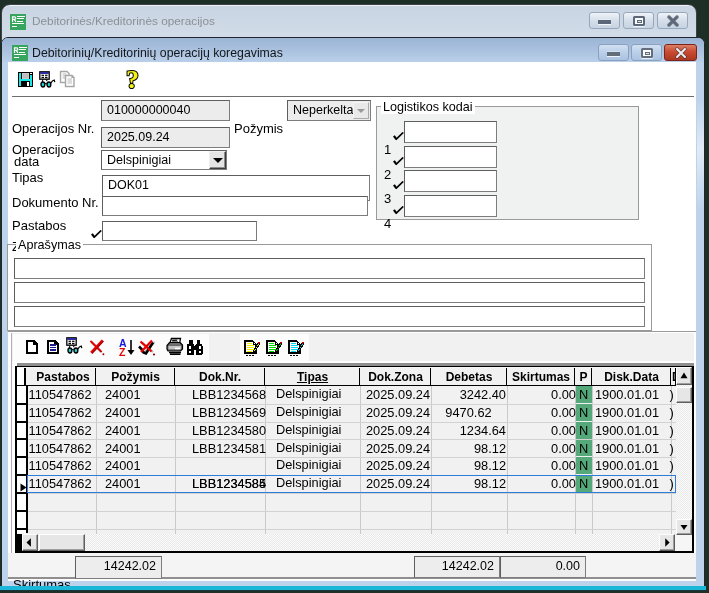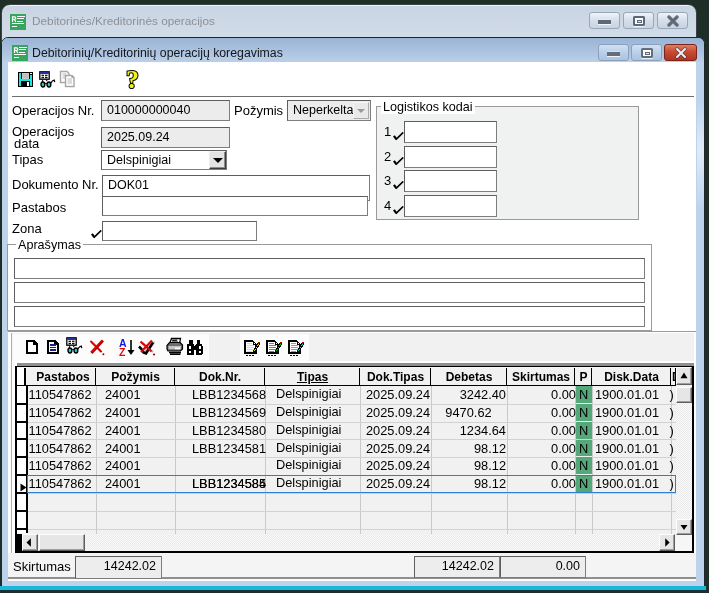--- a/index.html
+++ b/index.html
@@ -1,18 +1,18 @@
 <!DOCTYPE html>
 <html><head><meta charset="utf-8">
 <style>
 * { margin:0; padding:0; box-sizing:border-box; }
 html,body { width:709px; height:593px; overflow:hidden; }
 body { background:#1d2f26; font-family:"Liberation Sans", sans-serif; position:relative; }
 .abs { position:absolute; }
-.lbl { position:absolute; font-size:13px; color:#000; white-space:nowrap; line-height:14px; }
+.lbl { position:absolute; font-size:13px; color:#000; white-space:nowrap; line-height:14px;margin-top:18px; }
 .fld { position:absolute; font-size:12.5px; color:#000; line-height:15px;
   border:1px solid #7d7d7d; border-top-color:#5e5e5e; border-left-color:#5e5e5e;
   background:#fff; padding:2px 16px 0 5px; white-space:nowrap; overflow:hidden; }
 .fld.gray { background:#ececec; }
 .cell { position:absolute; font-size:12.8px; color:#000; white-space:nowrap; line-height:17px; }
 .hcell { position:absolute; font-size:12px; font-weight:bold; color:#000; white-space:nowrap; text-align:center; line-height:18px; }
 </style></head><body>
 
 <div class="abs" style="left:1px;top:4px;width:696px;height:60px;border-radius:9px 9px 0 0;
  border:1px solid #3c4248;background:linear-gradient(#c9d4e2,#d8e2ee);box-shadow:inset 0 1px 0 #edf2f8;"></div>
@@ -272,21 +272,21 @@
 <div class="abs" style="left:17px;top:367.5px;width:9px;height:18.0px;background:#fff;border-right:2px solid #000;border-bottom:1px solid #000;"></div>
 <div class="abs" style="left:26px;top:367.5px;width:70px;height:18.0px;background:#f1f1f1;border-right:1px solid #000;border-bottom:1px solid #000;"></div>
 <div class="hcell" style="left:28px;top:368.0px;width:70px;">Pastabos</div>
 <div class="abs" style="left:96px;top:367.5px;width:79px;height:18.0px;background:#f1f1f1;border-right:1px solid #000;border-bottom:1px solid #000;"></div>
 <div class="hcell" style="left:96px;top:368.0px;width:79px;">Požymis</div>
 <div class="abs" style="left:175px;top:367.5px;width:90px;height:18.0px;background:#f1f1f1;border-right:1px solid #000;border-bottom:1px solid #000;"></div>
 <div class="hcell" style="left:175px;top:368.0px;width:90px;">Dok.Nr.</div>
 <div class="abs" style="left:265px;top:367.5px;width:95px;height:18.0px;background:#f1f1f1;border-right:1px solid #000;border-bottom:1px solid #000;"></div>
 <div class="hcell" style="left:265px;top:368.0px;width:95px; text-decoration:underline;">Tipas</div>
 <div class="abs" style="left:360px;top:367.5px;width:71px;height:18.0px;background:#f1f1f1;border-right:1px solid #000;border-bottom:1px solid #000;"></div>
-<div class="hcell" style="left:360px;top:368.0px;width:71px;">Dok.Tipas</div>
+<div class="hcell" style="left:360px;top:368.0px;width:71px;">Dok.Zona</div>
 <div class="abs" style="left:431px;top:367.5px;width:76px;height:18.0px;background:#f1f1f1;border-right:1px solid #000;border-bottom:1px solid #000;"></div>
 <div class="hcell" style="left:431px;top:368.0px;width:76px;">Debetas</div>
 <div class="abs" style="left:507px;top:367.5px;width:68px;height:18.0px;background:#f1f1f1;border-right:1px solid #000;border-bottom:1px solid #000;"></div>
 <div class="hcell" style="left:507px;top:368.0px;width:68px;">Skirtumas</div>
 <div class="abs" style="left:575px;top:367.5px;width:17px;height:18.0px;background:#f1f1f1;border-right:1px solid #000;border-bottom:1px solid #000;"></div>
 <div class="hcell" style="left:575px;top:368.0px;width:17px;">P</div>
 <div class="abs" style="left:592px;top:367.5px;width:79px;height:18.0px;background:#f1f1f1;border-right:1px solid #000;border-bottom:1px solid #000;"></div>
 <div class="hcell" style="left:592px;top:368.0px;width:79px;">Disk.Data</div>
 <div class="abs" style="left:671px;top:367.5px;width:5px;height:18.0px;background:#f1f1f1;border-right:1px solid #000;border-bottom:1px solid #000;"></div>
 <div class="hcell" style="left:672px;top:368.0px;width:4px;overflow:hidden;text-align:left;">D</div>

